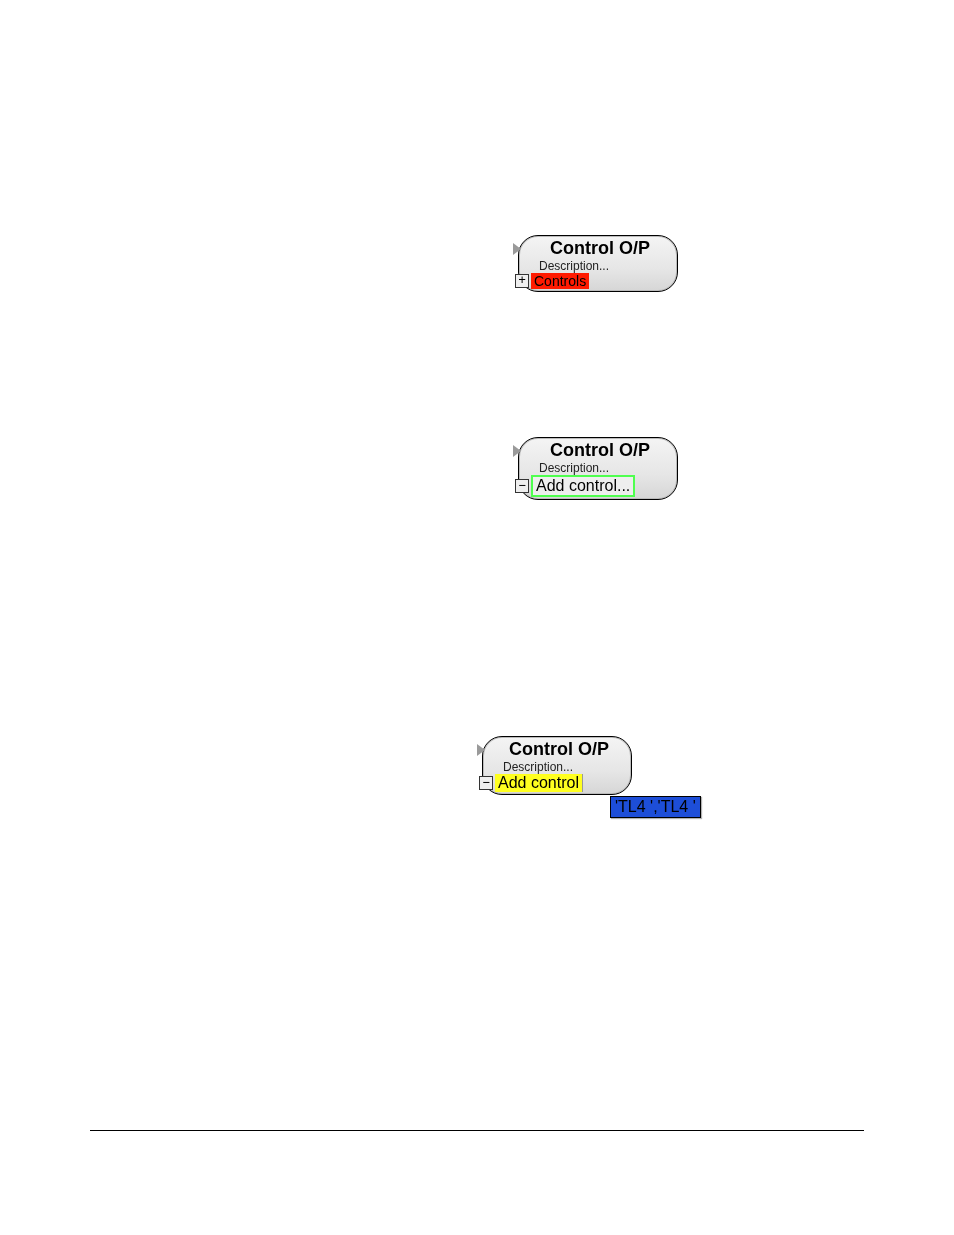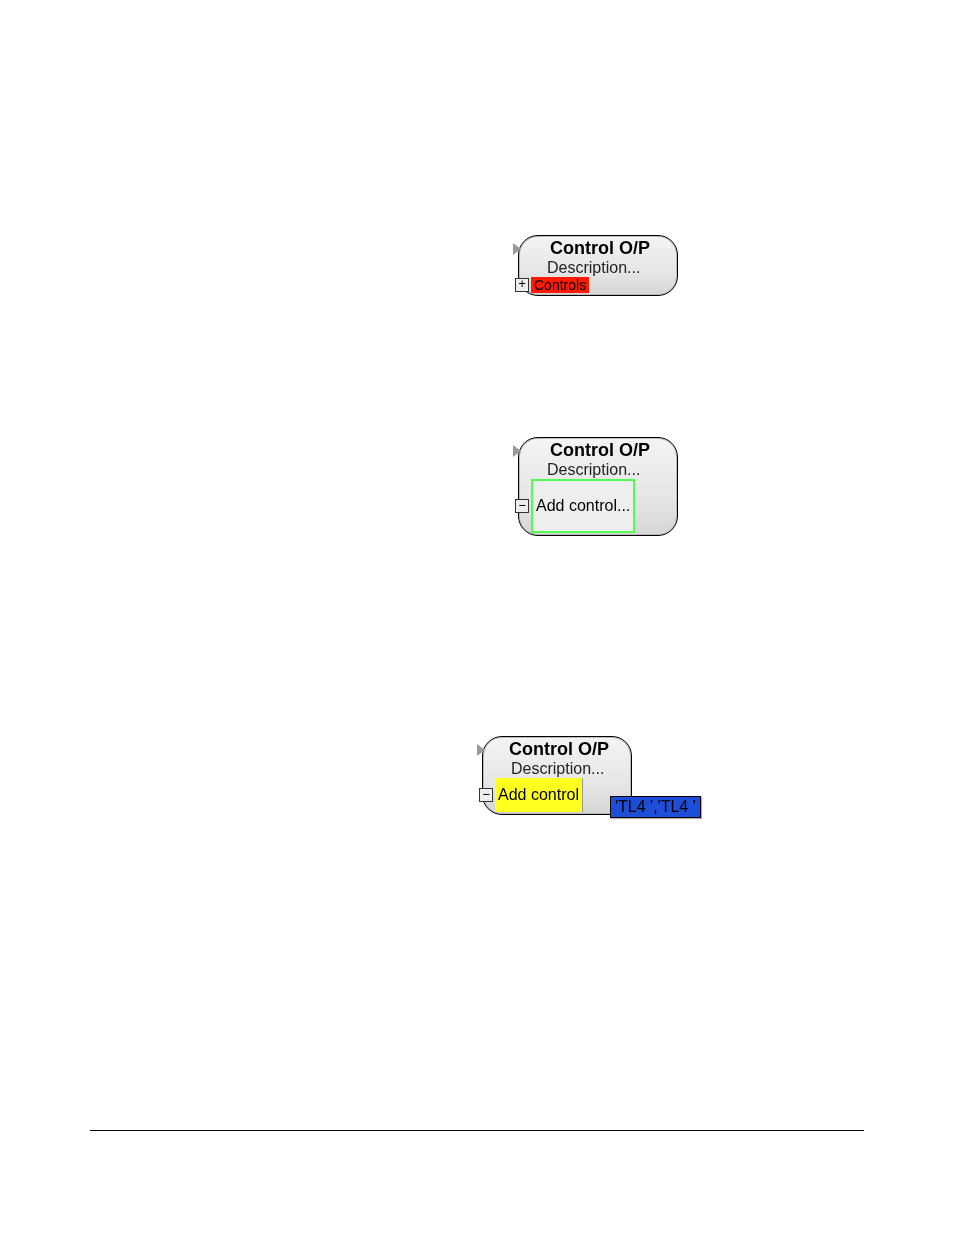--- a/index.html
+++ b/index.html
@@ -38,23 +38,23 @@
     margin-right: 6px;
     margin-left: -10px;
   }
   .title {
     font-weight: bold;
     font-size: 18px;
     color: #000;
     margin: 0 auto;
   }
   .desc {
-    font-size: 16px;
+    font-size: 12px;
     color: #222;
-    padding-left: 28px;
+    padding-left: 20px;
   }
   .controls-row {
     display: flex;
     align-items: center;
     padding-left: 2px;
   }
   .toggle {
     width: 12px;
     height: 12px;
     border: 1px solid #333;
@@ -69,28 +69,28 @@
   .controls-red {
     background: #ff1a00;
     color: #000;
     font-size: 14px;
     padding: 0 3px;
   }
   .addcontrol-green {
     font-size: 16px;
     color: #000;
     border: 2px solid #4fff4f;
-    padding: 16px 3px;
+    padding: 0 3px;
     background: #eee;
   }
   .addcontrol-yellow {
     font-size: 16px;
     color: #000;
     background: #ffff20;
-    padding: 8px 3px;
+    padding: 0 3px;
     border-right: 1px solid #999;
   }
   .tooltip {
     position: absolute;
     border: 1px solid #000;
     background: #1d4ed8;
     font-size: 16px;
     color: #000;
     padding: 1px 4px;
     white-space: nowrap;

